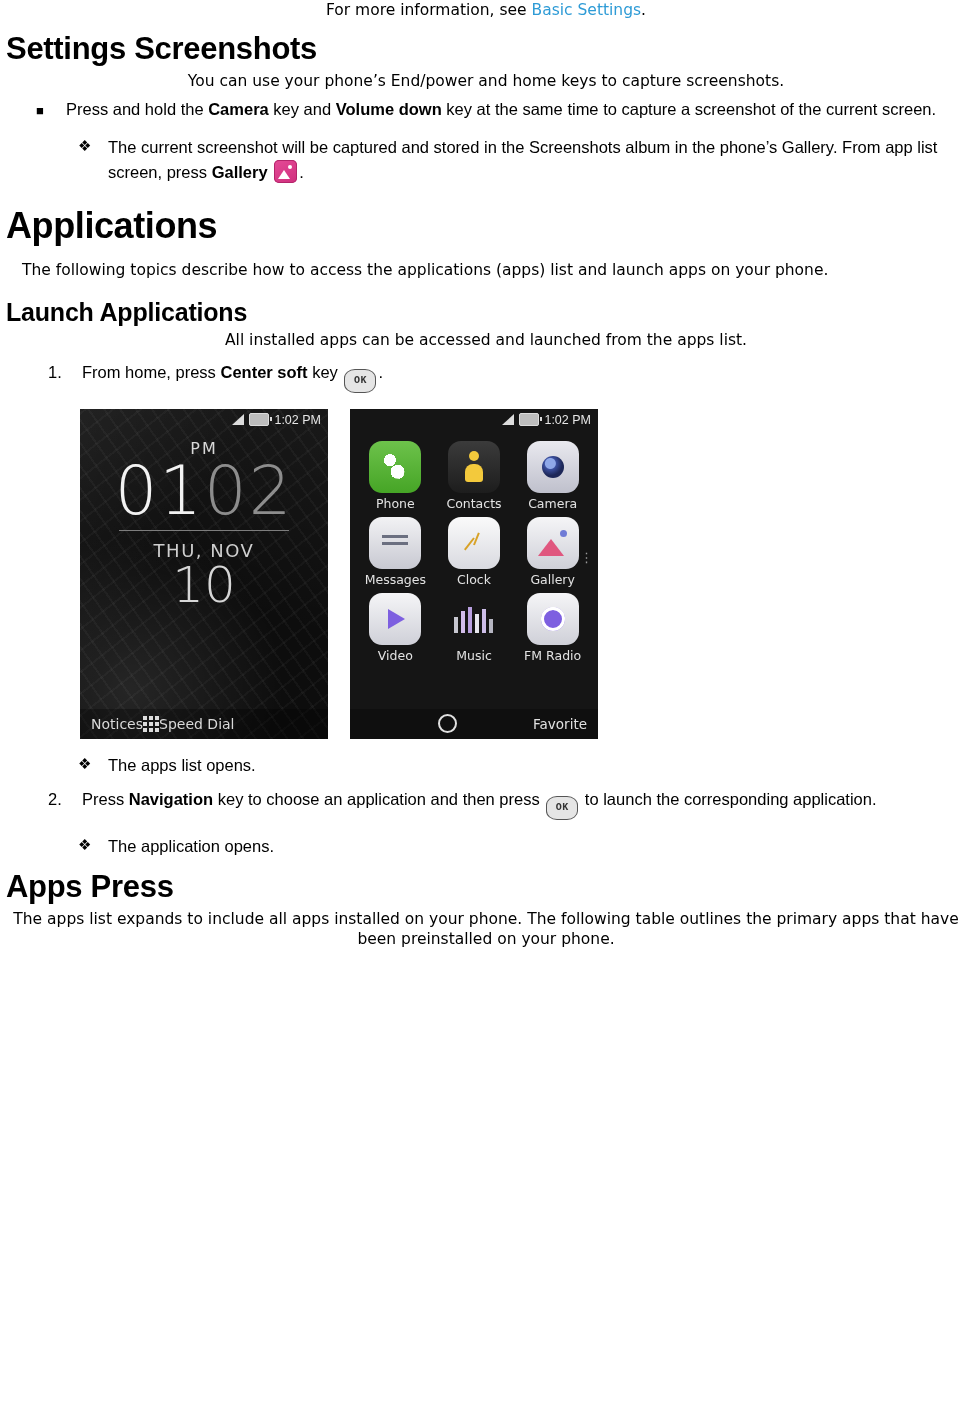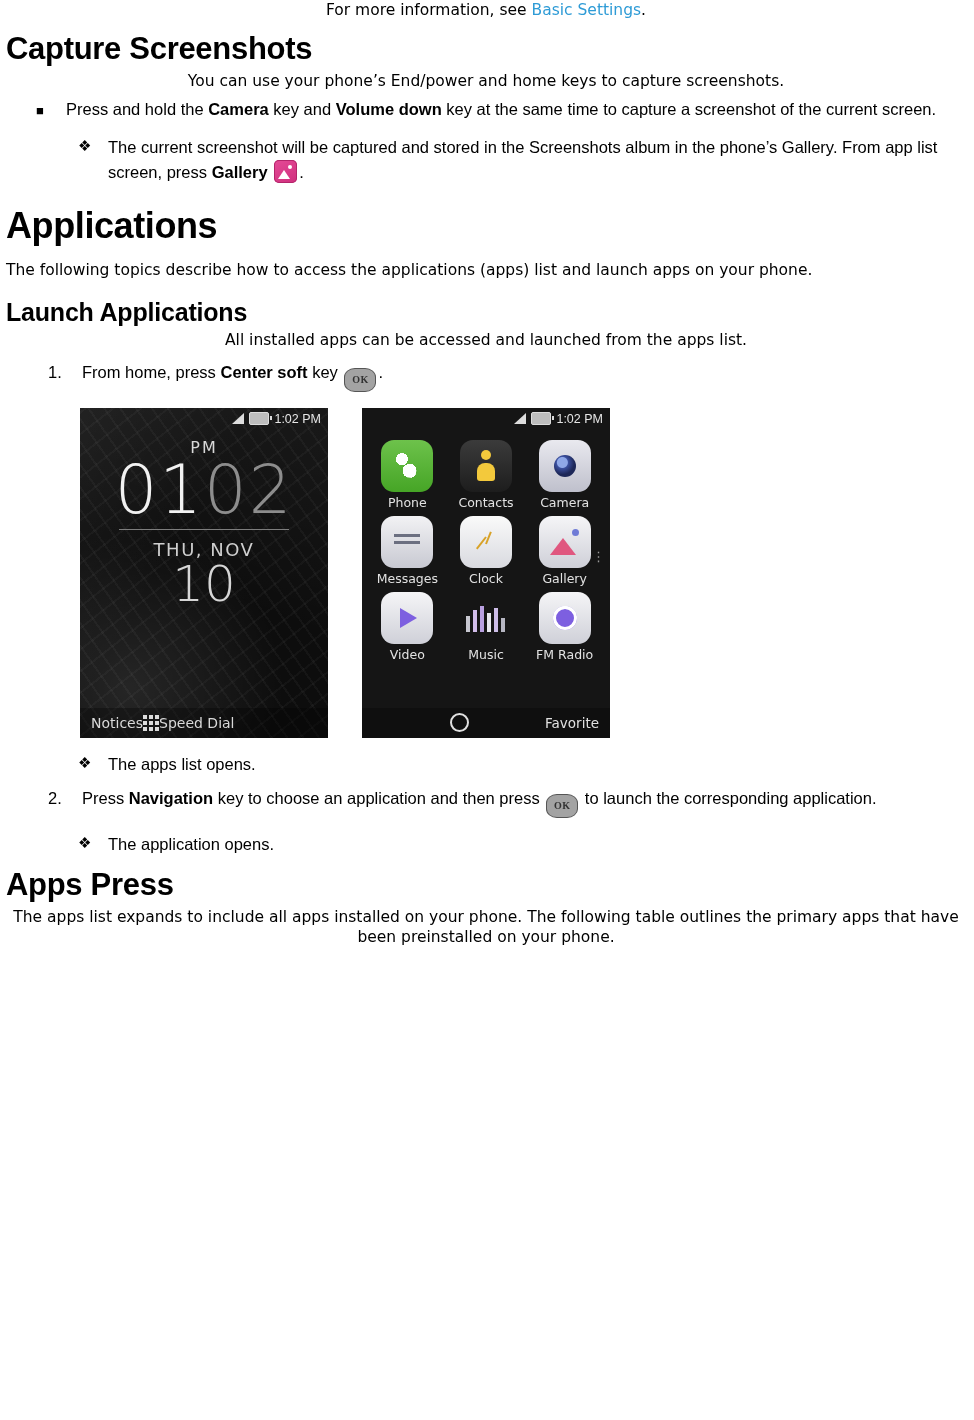--- a/index.html
+++ b/index.html
@@ -58,21 +58,21 @@
     font-size: 25px;
     font-weight: bold;
     margin: 18px 0 4px 0;
     letter-spacing: -0.2px;
     line-height: 1.1;
   }
   .intro {
     font-family: "DejaVu Sans", sans-serif;
     font-size: 15.5px;
     line-height: 1.35;
-    margin: 4px 0 4px 0;
+    margin: 4px 0 4px 16px;
   }
 
   
   .sq-item {
     display: flex;
     margin: 8px 0 0 0;
     padding-left: 30px;
   }
   .sq-marker {
     width: 30px;
@@ -124,29 +124,29 @@
   b, strong { font-weight: bold; }
 
   
   .okkey {
     display: inline-block;
     vertical-align: -5px;
     width: 30px;
     height: 22px;
     border: 1.4px solid #555;
     border-radius: 11px/9px;
-    background: #a3a3a3;
+    background: #e5e5e5;
     font-size: 10px;
     font-weight: bold;
     text-align: center;
     line-height: 21px;
     letter-spacing: 0.4px;
     color: #333;
     margin: 0 2px;
-    font-family: Liberation Serif, serif;
+    font-family: Liberation Mono, monospace;
   }
   .galleryicon {
     display: inline-block;
     vertical-align: -5px;
     width: 23px;
     height: 23px;
     border-radius: 5px;
     background: linear-gradient(150deg,#e54b97 0%, #cf2f7d 100%);
     position: relative;
     margin: 0 2px;
@@ -166,21 +166,21 @@
     position: absolute;
     right: 5px; top: 5px;
     width: 4px; height: 4px;
     border-radius: 50%;
     background: #ffffff;
   }
 
   
   .shots {
     display: flex;
-    gap: 34px;
+    gap: 22px;
     margin: 16px 0 0 74px;
   }
   .phone {
     width: 248px;
     height: 330px;
     position: relative;
     overflow: hidden;
   }
 
   
@@ -458,21 +458,21 @@
   .justify { text-align: justify; }
 </style>
 </head>
 <body>
 
 <div class="page">
   <div class="content">
 
     <p class="body-text lato"><span>For more information, see </span><span class="link">Basic Settings</span><span>.</span></p>
 
-    <h1 class="title">Capture Screenshots</h1>
+    <h1 class="title">Settings Screenshots</h1>
     <p class="body-text lato">You can use your phone’s End/power and home keys to capture screenshots.</p>
 
     <div class="sq-item">
       <div class="sq-marker">■</div>
       <div class="sq-text"><span>Press and hold the </span><b>Camera</b><span> key and </span><b>Volume down</b><span> key at the same time to capture a screenshot of the current screen.</span></div>
     </div>
 
     <div class="dia-item">
       <div class="dia-marker">❖</div>
       <div class="dia-text"><span>The current screenshot will be captured and stored in the Screenshots album in the phone’s Gallery. From app list screen, press </span><b>Gallery</b> <span class="galleryicon"></span><span>.</span></div>

